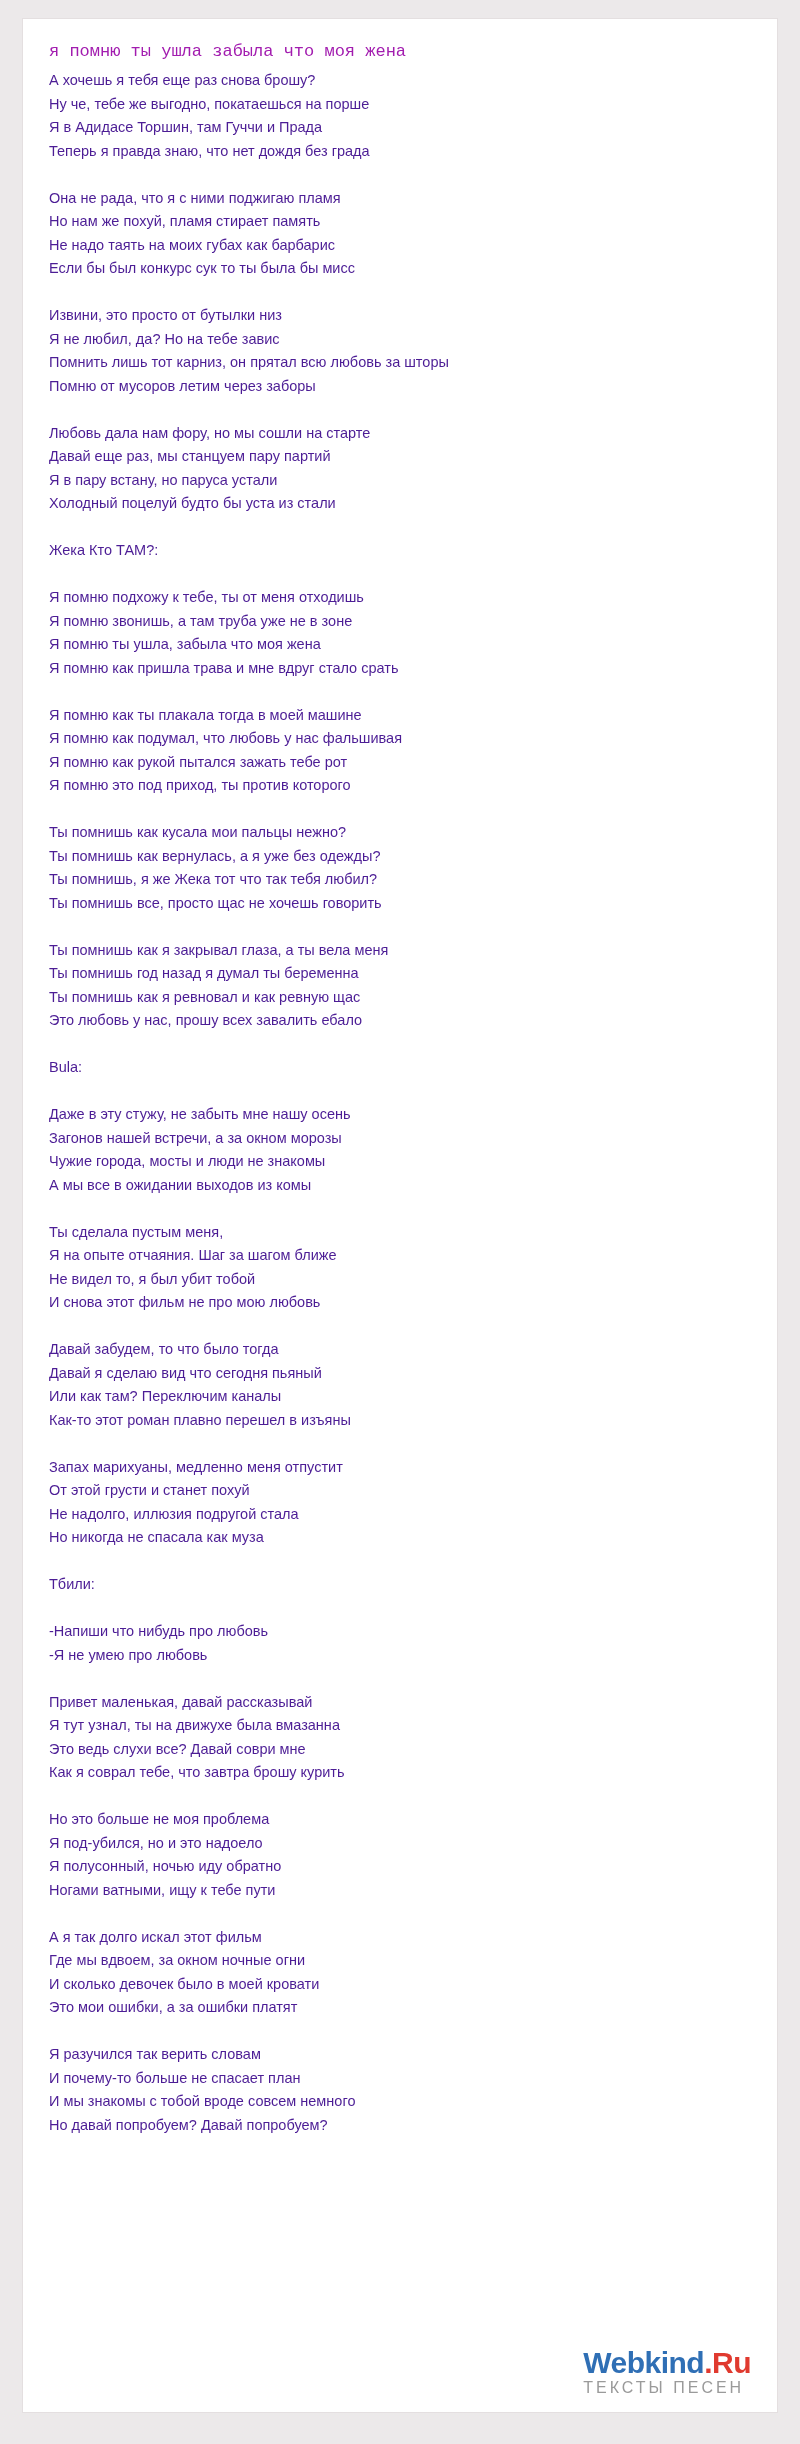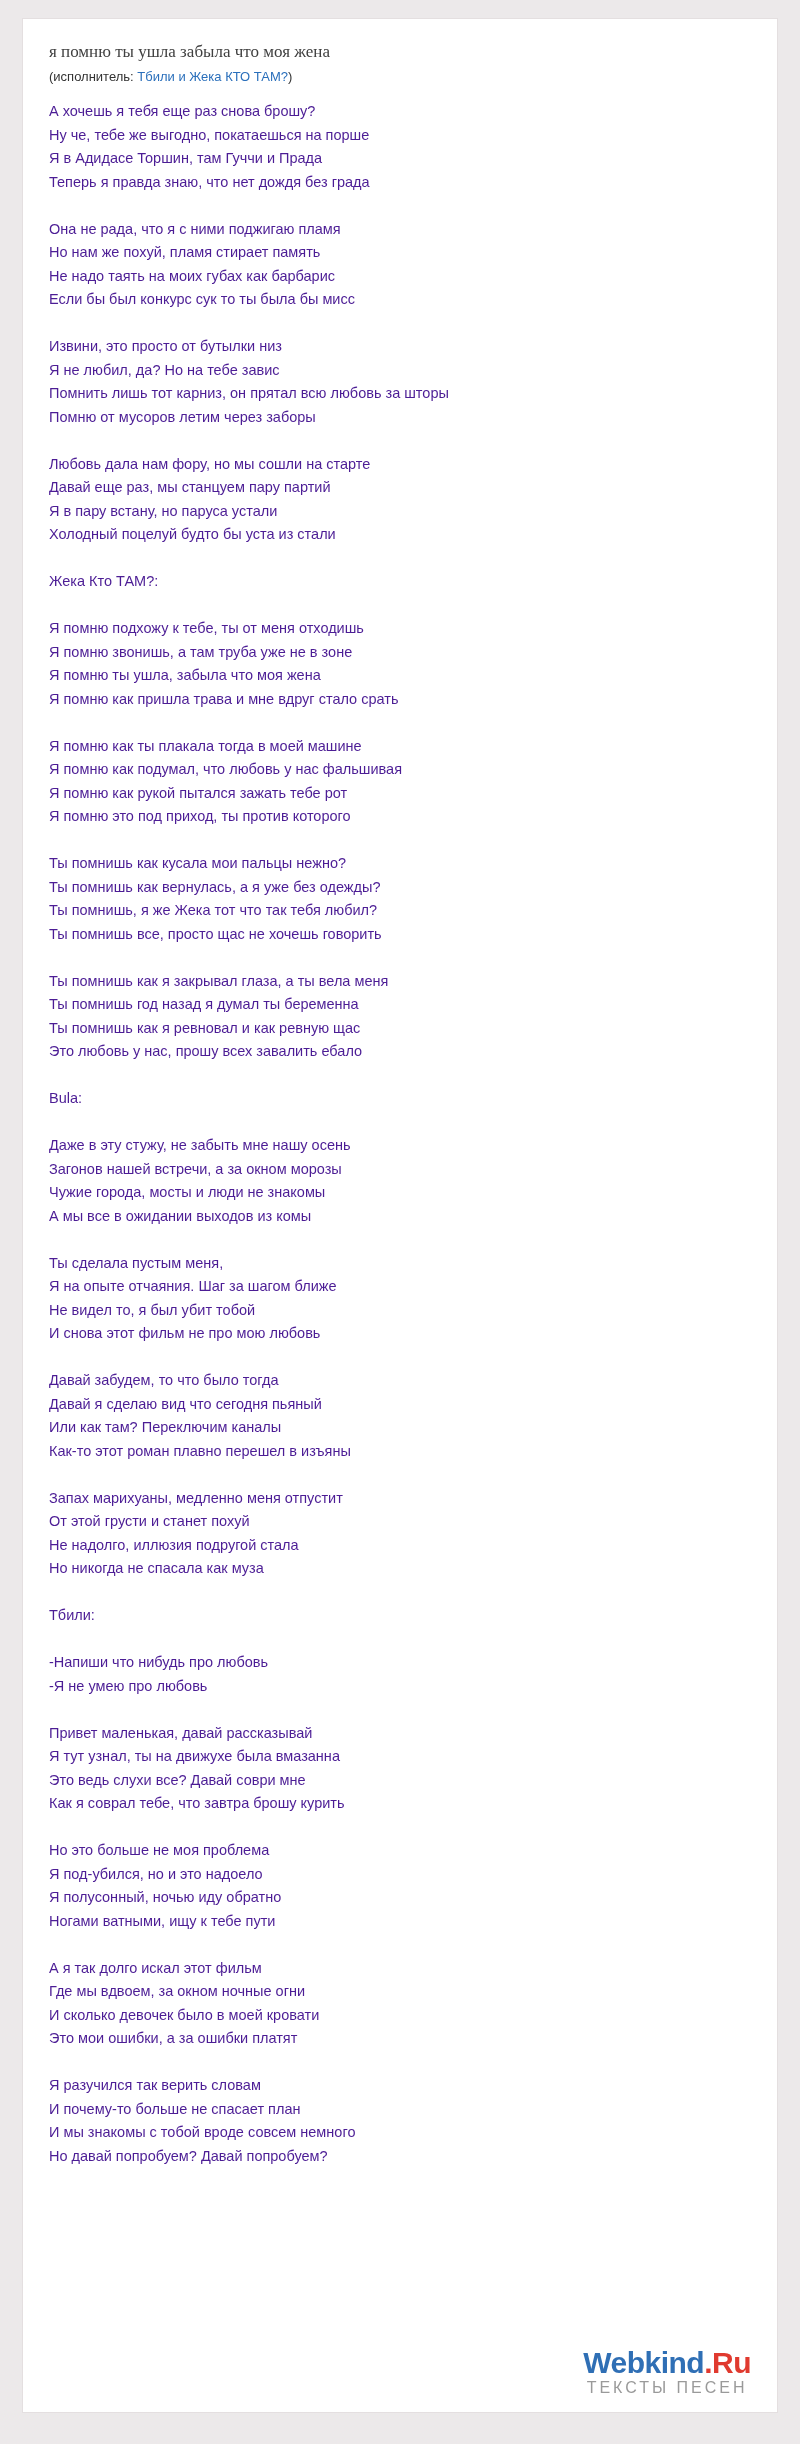--- a/index.html
+++ b/index.html
@@ -22,26 +22,26 @@
   .card {
     background: #ffffff;
     border: 1px solid #e4dfe0;
     box-sizing: border-box;
     width: 756px;
     min-height: 2395px;
     padding: 22px 26px 18px 26px;
     position: relative;
   }
   .song-title {
-    color: #404040;
+    color: #a21caf;
     font-size: 17px;
     line-height: 22px;
     margin: 0 0 6px 0;
     font-weight: normal;
-    font-family: Liberation Serif, serif;
+    font-family: Liberation Mono, monospace;
   }
   .artist-line {
     font-size: 13px;
     color: #333333;
     margin: 0 0 16px 0;
   }
   .artist-line a {
     color: #2a6fbb;
     text-decoration: none;
   }
@@ -49,21 +49,21 @@
     font-size: 14.5px;
     line-height: 23.5px;
     color: #4c1d95;
     white-space: pre-wrap;
     font-family: "Liberation Sans", sans-serif;
   }
   .footer-logo {
     position: absolute;
     right: 26px;
     bottom: 16px;
-    text-align: center;
+    text-align: left;
     line-height: 1;
     user-select: none;
   }
   .logo-main {
     font-size: 30px;
     font-weight: bold;
     color: #2f6fb5;
     letter-spacing: -0.5px;
     font-family: "Liberation Sans", sans-serif;
   }
@@ -81,21 +81,20 @@
   }
 </style>
 </head>
 <body>
 
 <div class="page">
   <div class="card">
 
     <h1 class="song-title">я помню ты ушла забыла что моя жена</h1>
 
-    <div class="artist-line"><span>(исполнитель: </span><a href="#">Тбили и Жека КТО ТАМ?</a><span>)</span></div>
 
     <div class="lyrics">А хочешь я тебя еще раз снова брошу?
 Ну че, тебе же выгодно, покатаешься на порше
 Я в Адидасе Торшин, там Гуччи и Прада
 Теперь я правда знаю, что нет дождя без града
 
 Она не рада, что я с ними поджигаю пламя
 Но нам же похуй, пламя стирает память
 Не надо таять на моих губах как барбарис
 Если бы был конкурс сук то ты была бы мисс

